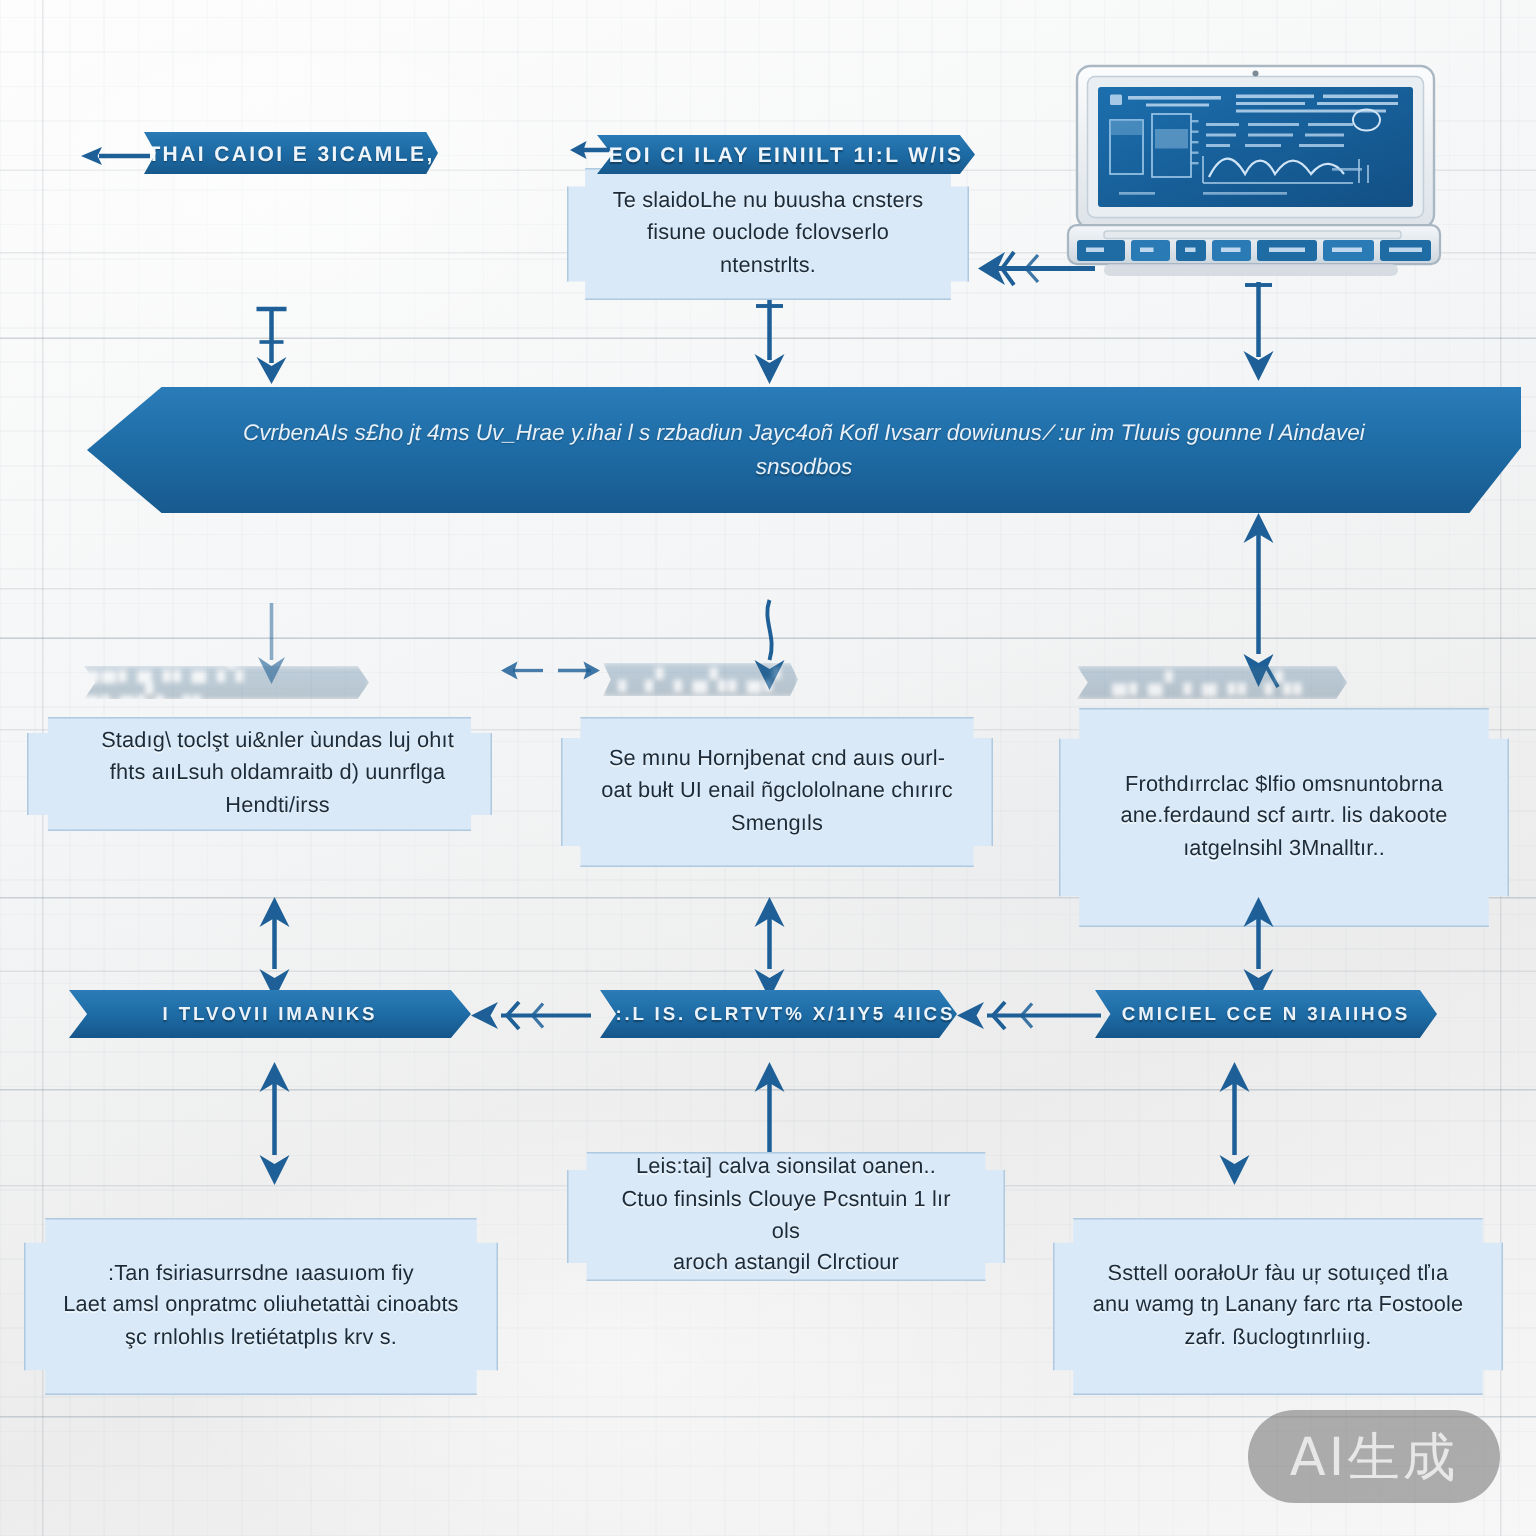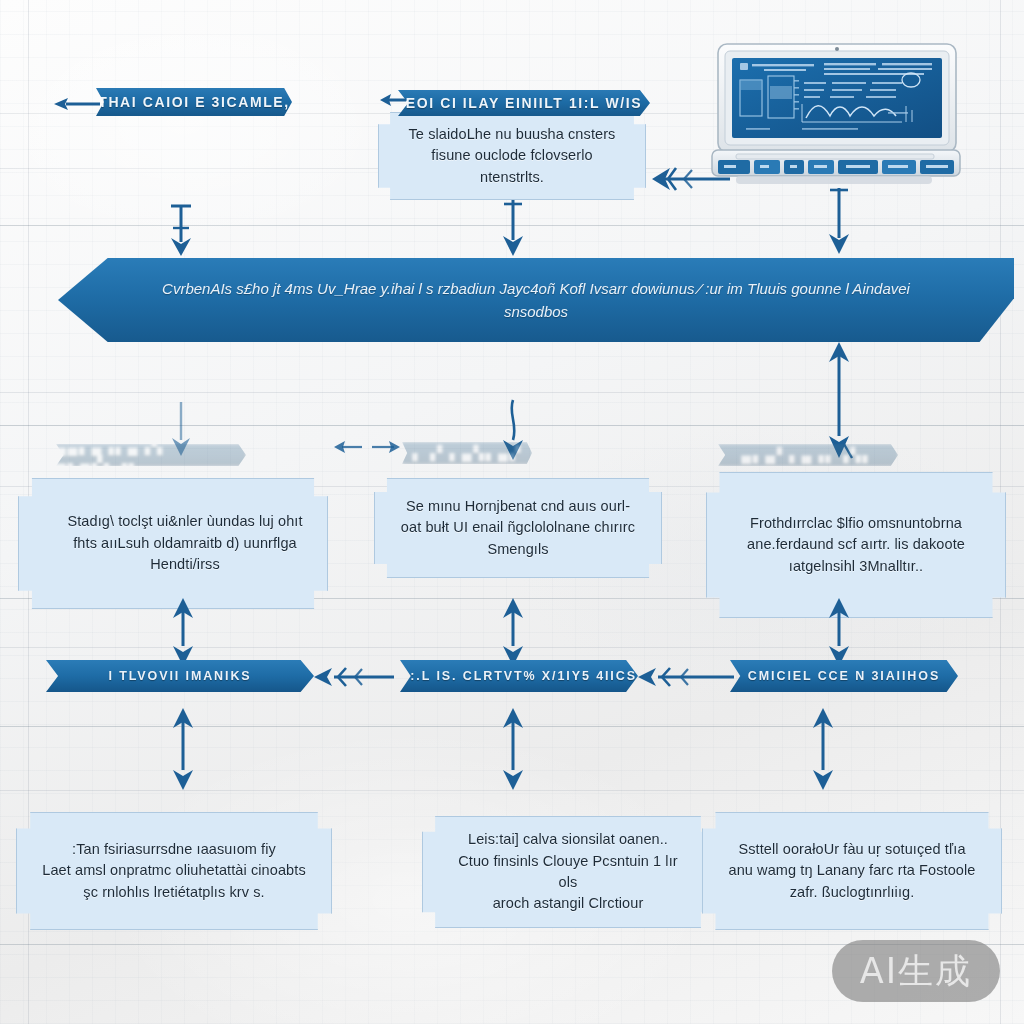--- a/index.html
+++ b/index.html
@@ -317,21 +317,21 @@
   </div>
   <div class="conn" style="left:824px; top:340px;">
     <svg width="30" height="120" viewBox="0 0 30 120">
       <path d="M15 14 L15 96" stroke="#1d5f96" stroke-width="3" fill="none"></path>
       <path d="M15 2 L5 22 L15 16 L25 22 Z" fill="#1d5f96"></path>
       <path d="M15 118 L5 96 L15 102 L25 96 Z" fill="#1d5f96"></path>
       <path d="M20 104 L28 118" stroke="#1d5f96" stroke-width="2.4"></path>
     </svg>
   </div>
 
-  <div class="node" style="left:18px; top:478px; width:310px; height:131px;padding-left:24px;">
+  <div class="node" style="left:18px; top:478px; width:310px; height:76px;padding-left:24px;">
     <div class="node-text">Stadıg\ toclşt ui&amp;nler ùundas luj ohıt<br>fhts aııLsuh oldamraitb d) uunrflga Hendti/irss</div>
   </div>
   <div class="ribbon faded" style="left:56px; top:444px; width:190px; height:22px;">▄▄▖▄▗▖▄▗▚ ▄▖▄▞▖▗▖</div>
 
   <div class="node" style="left:374px; top:478px; width:288px; height:100px;">
     <div class="node-text">Se mınu Hornjbenat cnd auıs ourl-<br>oat bułt UI enail ñgclololnane chırırc Smengıls</div>
   </div>
   <div class="ribbon faded" style="left:402px; top:442px; width:130px; height:22px;">▖▗▘▖▄▚▖▄▞</div>
 
   <div class="node" style="left:706px; top:472px; width:300px; height:146px;">
@@ -409,21 +409,21 @@
     <svg width="30" height="86" viewBox="0 0 30 86">
       <path d="M15 14 L15 64" stroke="#1d5f96" stroke-width="3" fill="none"></path>
       <path d="M15 2 L5 22 L15 16 L25 22 Z" fill="#1d5f96"></path>
       <path d="M15 84 L5 64 L15 70 L25 64 Z" fill="#1d5f96"></path>
     </svg>
   </div>
 
   <div class="node" style="left:16px; top:812px; width:316px; height:118px;">
     <div class="node-text">:Tan fsiriasurrsdne ıaasuıom fiy<br>Laet amsl onpratmc oliuhetattài cinoabts<br>şc rnlohlıs lretiétatplıs krv s.</div>
   </div>
-  <div class="node" style="left:378px; top:816px; width:292px; height:112px;margin-left:44px;">
+  <div class="node" style="left:378px; top:768px; width:292px; height:86px;">
     <div class="node-text">Leis:tai] calva sionsilat oanen..<br>Ctuo finsinls Clouye Pcsntuin 1 lır ols<br>aroch astangil Clrctiour</div>
   </div>
   <div class="node" style="left:702px; top:812px; width:300px; height:118px;">
     <div class="node-text">Ssttell oorałoUr fàu uŗ sotuıçed tľıa<br>anu wamg tŋ Lanany farc rta Fostoole<br>zafr. ßuclogtınrlıiıg.</div>
   </div>
 
   <div class="watermark">AI生成</div>
 
 </div>
 

